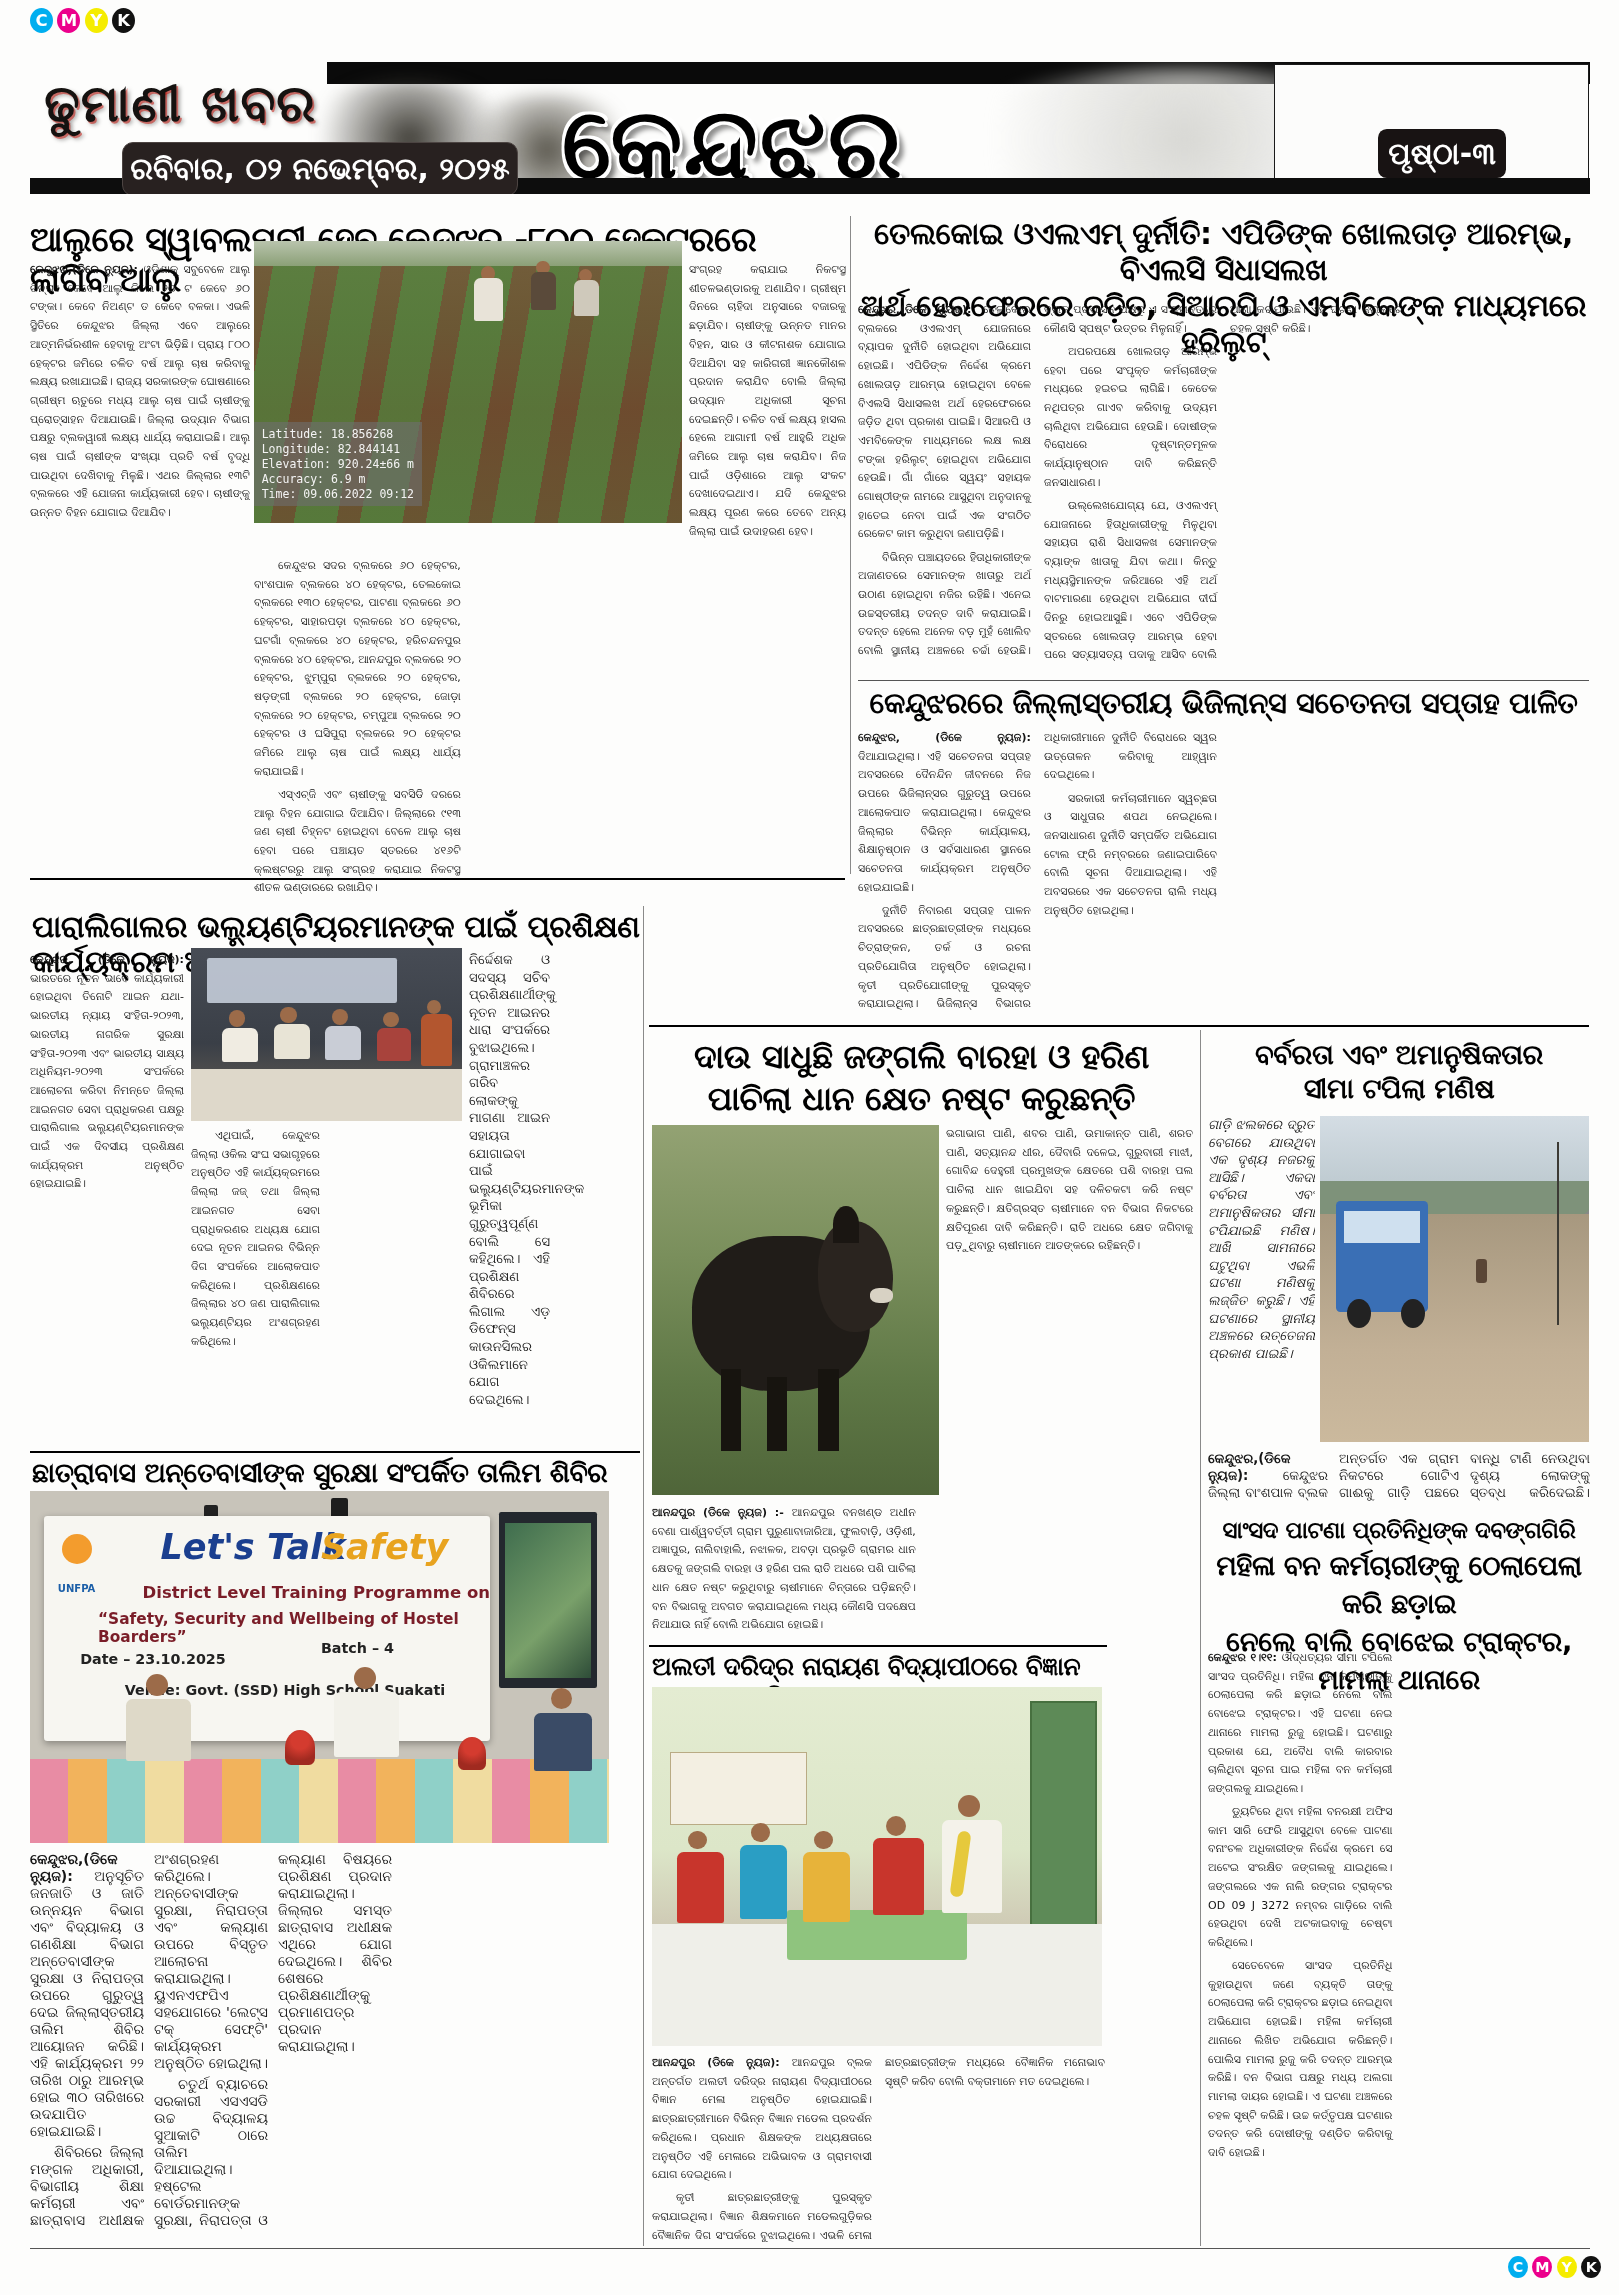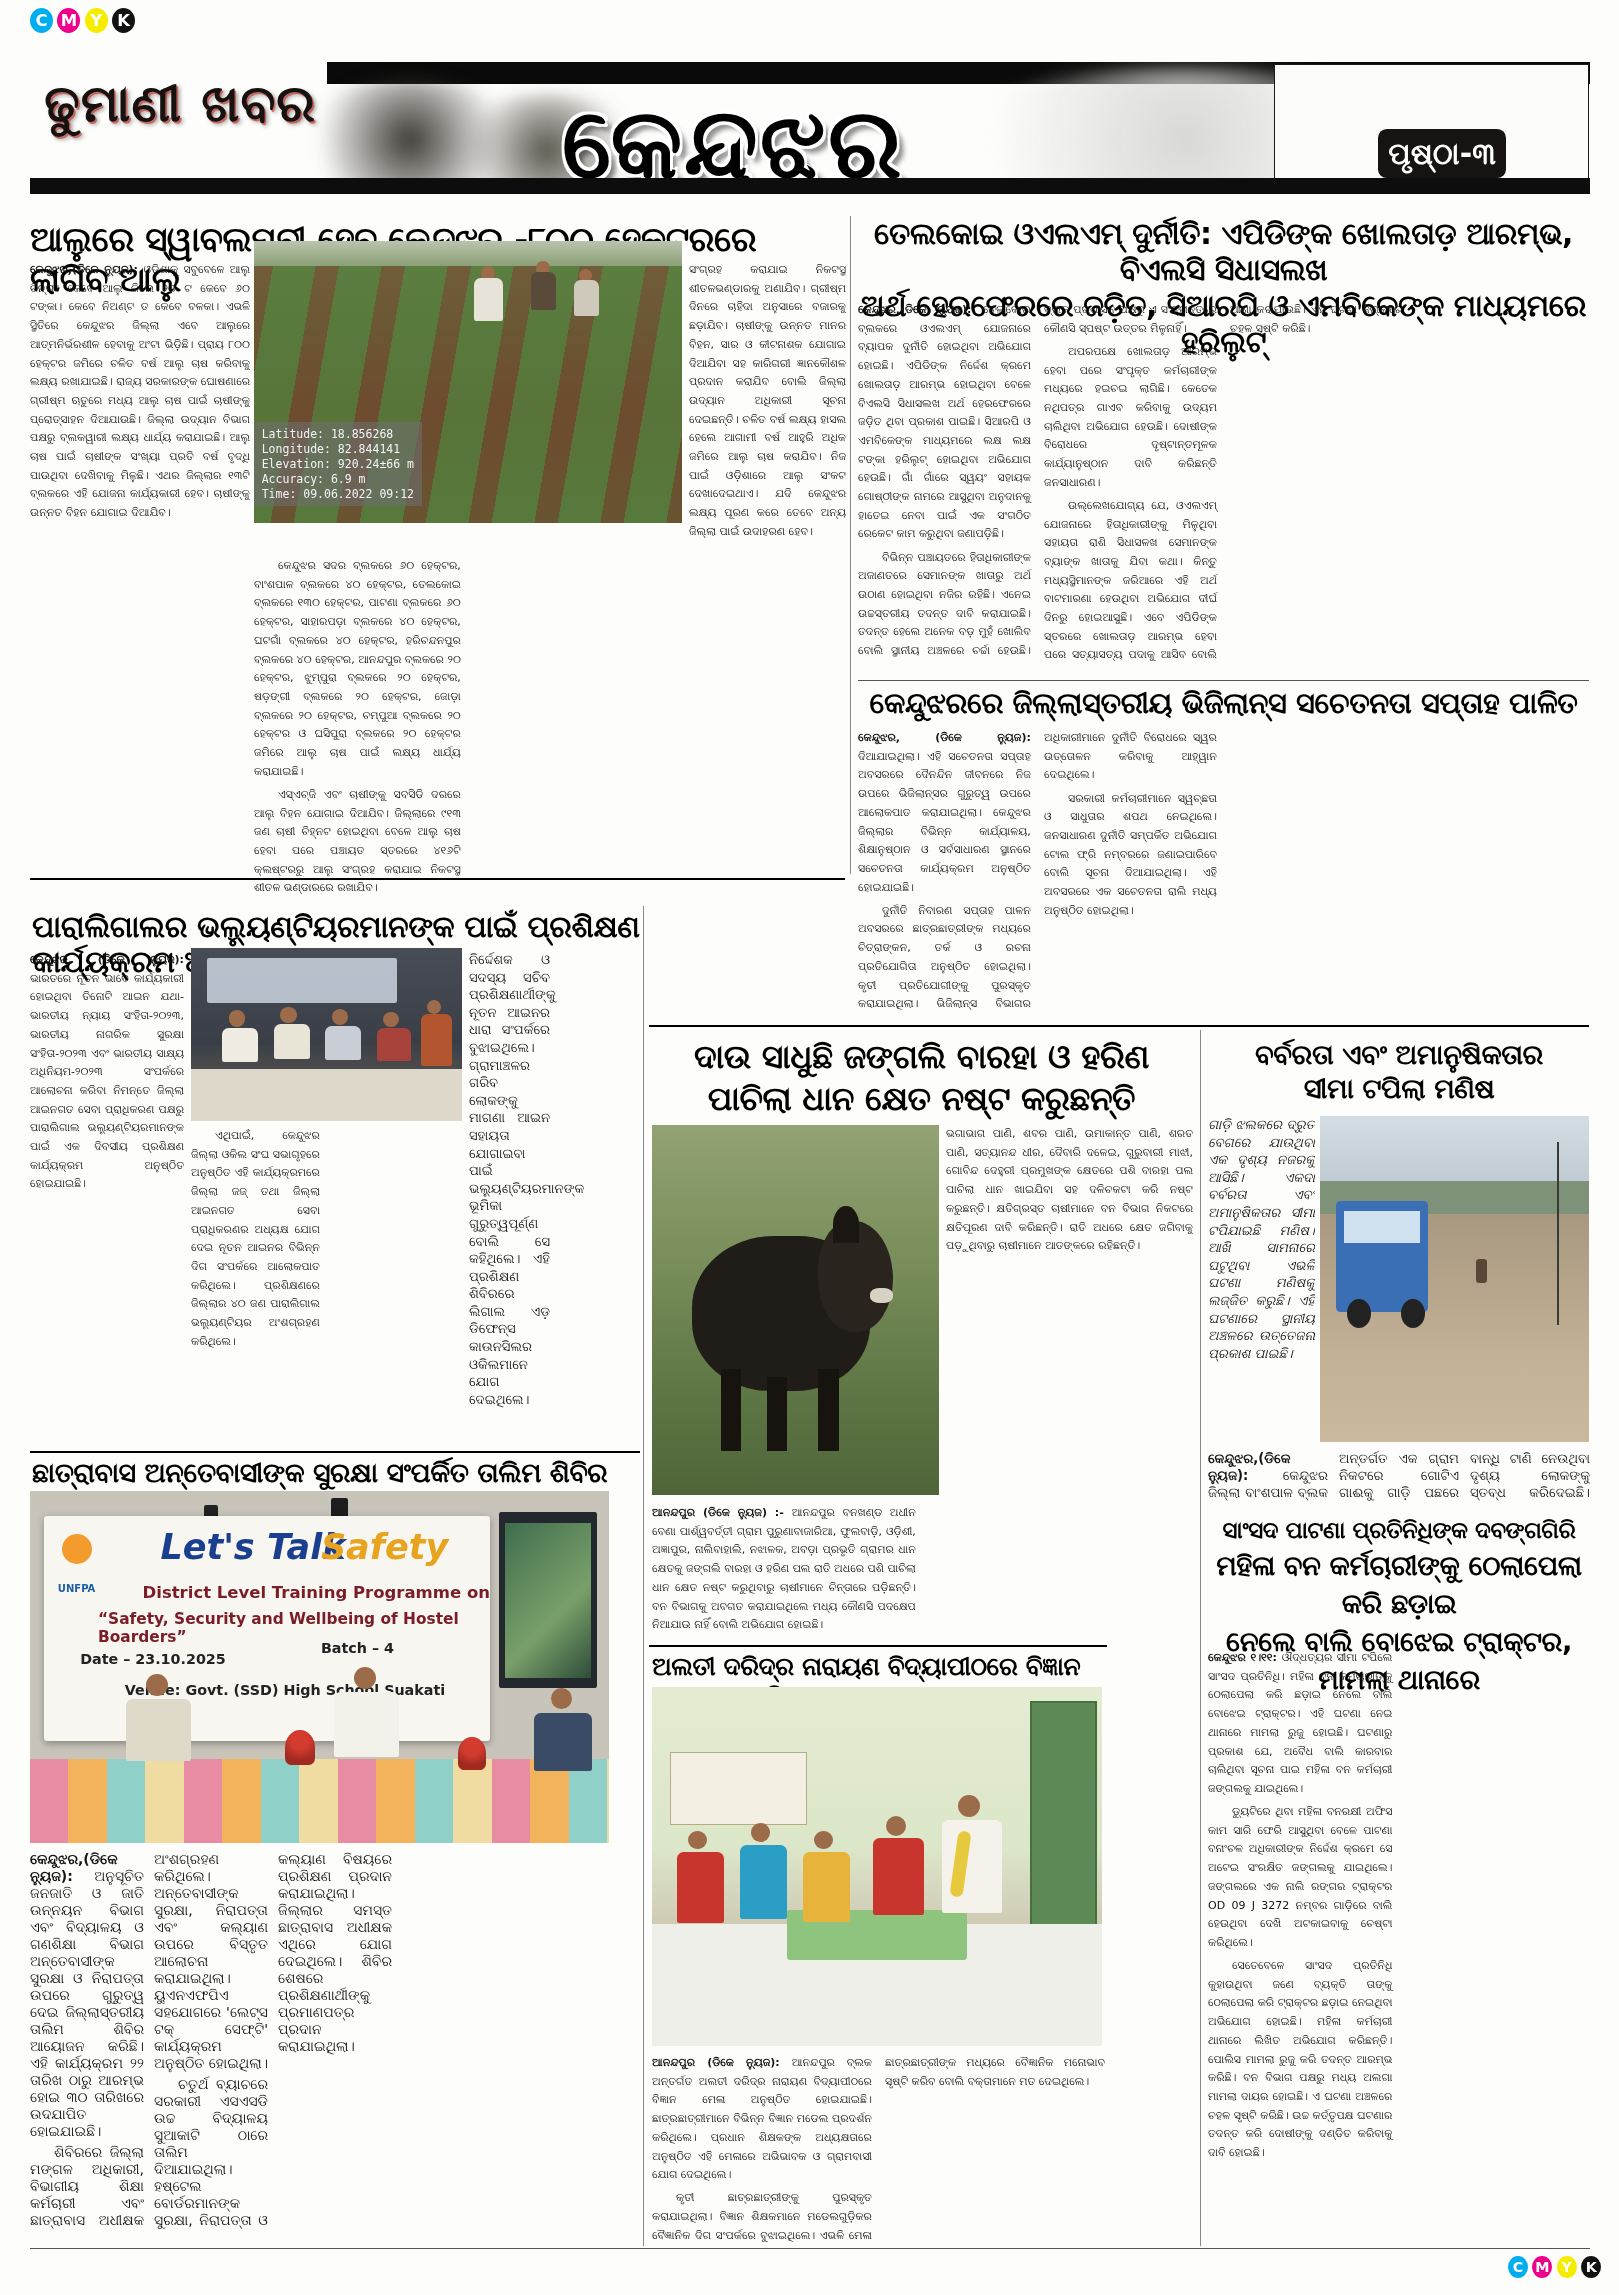--- a/index.html
+++ b/index.html
@@ -61,20 +61,21 @@
   </div>
 
   <div class="abs masthead">
     <div class="mh-topbar"></div>
     <div class="mh-blob" style="left:264px;top:16.5px;width:231px;height:121px;background:radial-gradient(circle,#3c3a33 0%,rgba(60,58,51,0) 70%);"></div>
     <div class="mh-blob" style="left:418px;top:33px;width:198px;height:110px;background:radial-gradient(circle,#57544a 0%,rgba(87,84,74,0) 70%);"></div>
     <div class="mh-blob" style="left:907px;top:5.5px;width:495px;height:143px;background:radial-gradient(circle,#d8d8d4 0%,rgba(216,216,212,0) 75%);"></div>
     <div class="paper-name">ଢୁମାଣୀ ଖବର</div>
     <div class="white-box"></div>
     <div class="big-title">କେନ୍ଦୁଝର</div>
+    <div class="date-box">ରବିବାର, ୦୨ ନଭେମ୍ବର, ୨୦୨୫</div>
     <div class="page-label">ପୃଷ୍ଠା-୩</div>
     <div class="mh-bottombar"></div>
   </div>
 
   <div class="abs rule-v" style="left:850px;top:216px;height:658px;"></div>
   <div class="abs rule-v" style="left:643px;top:906px;height:1340px;"></div>
   <div class="abs rule-v" style="left:1200px;top:1030px;height:1216px;"></div>
 
   <div class="abs hl" style="left:30px;top:219px;width:815px;font-size:34px;">ଆଲୁରେ ସ୍ୱାବଲମ୍ବୀ ହେବ କେନ୍ଦୁଝର -୮୦୦ ହେକ୍ଟରରେ ଲାଗିବ ଆଲୁ</div>
   <div class="abs bodytxt" style="left:30px;top:261px;width:220px;height:610px;">

